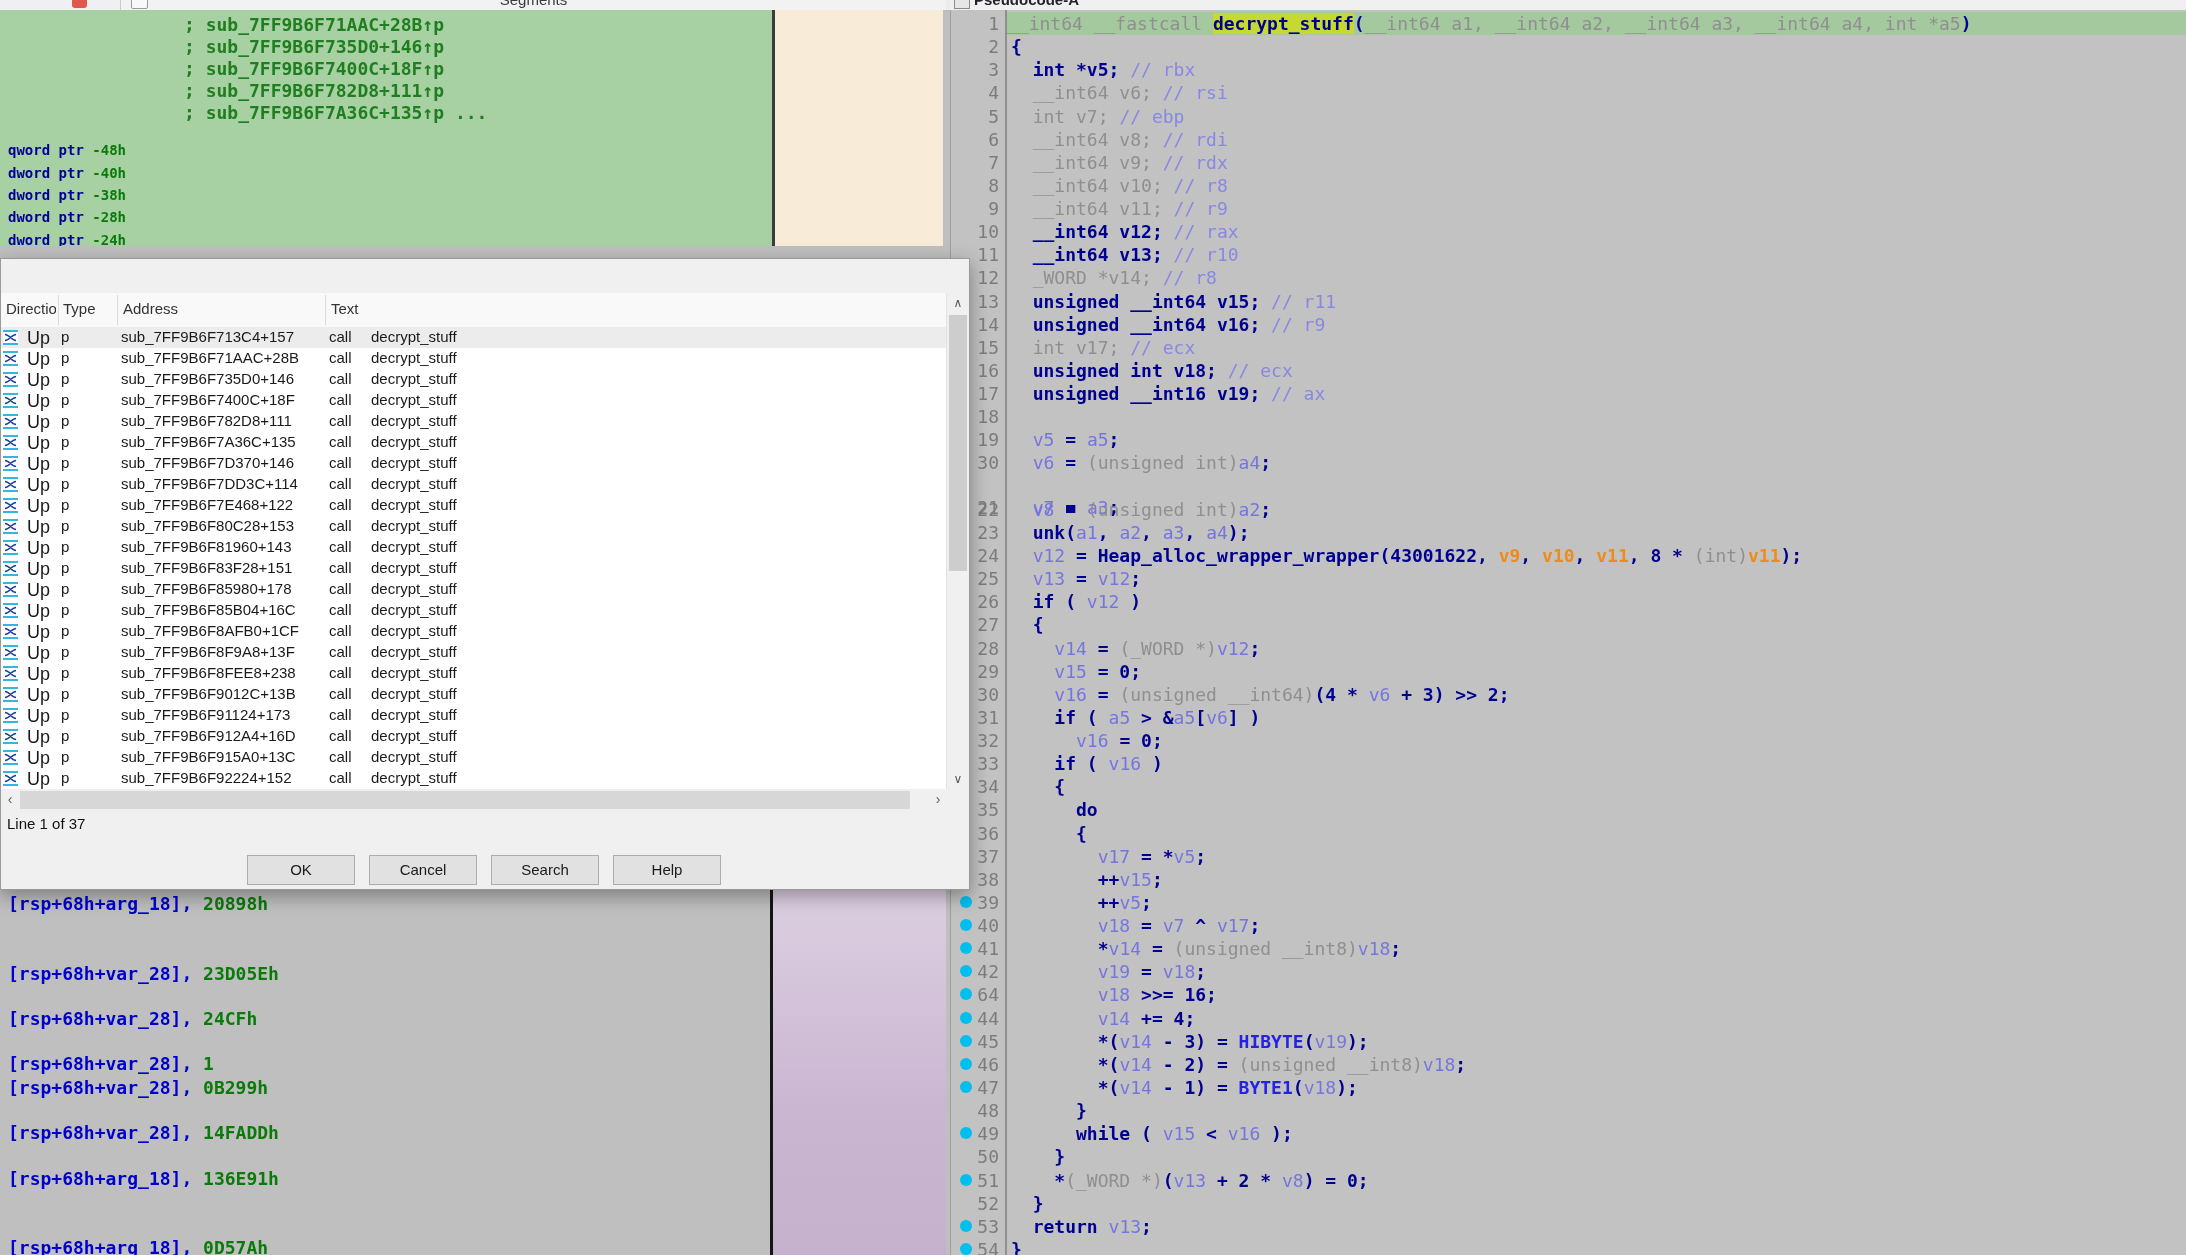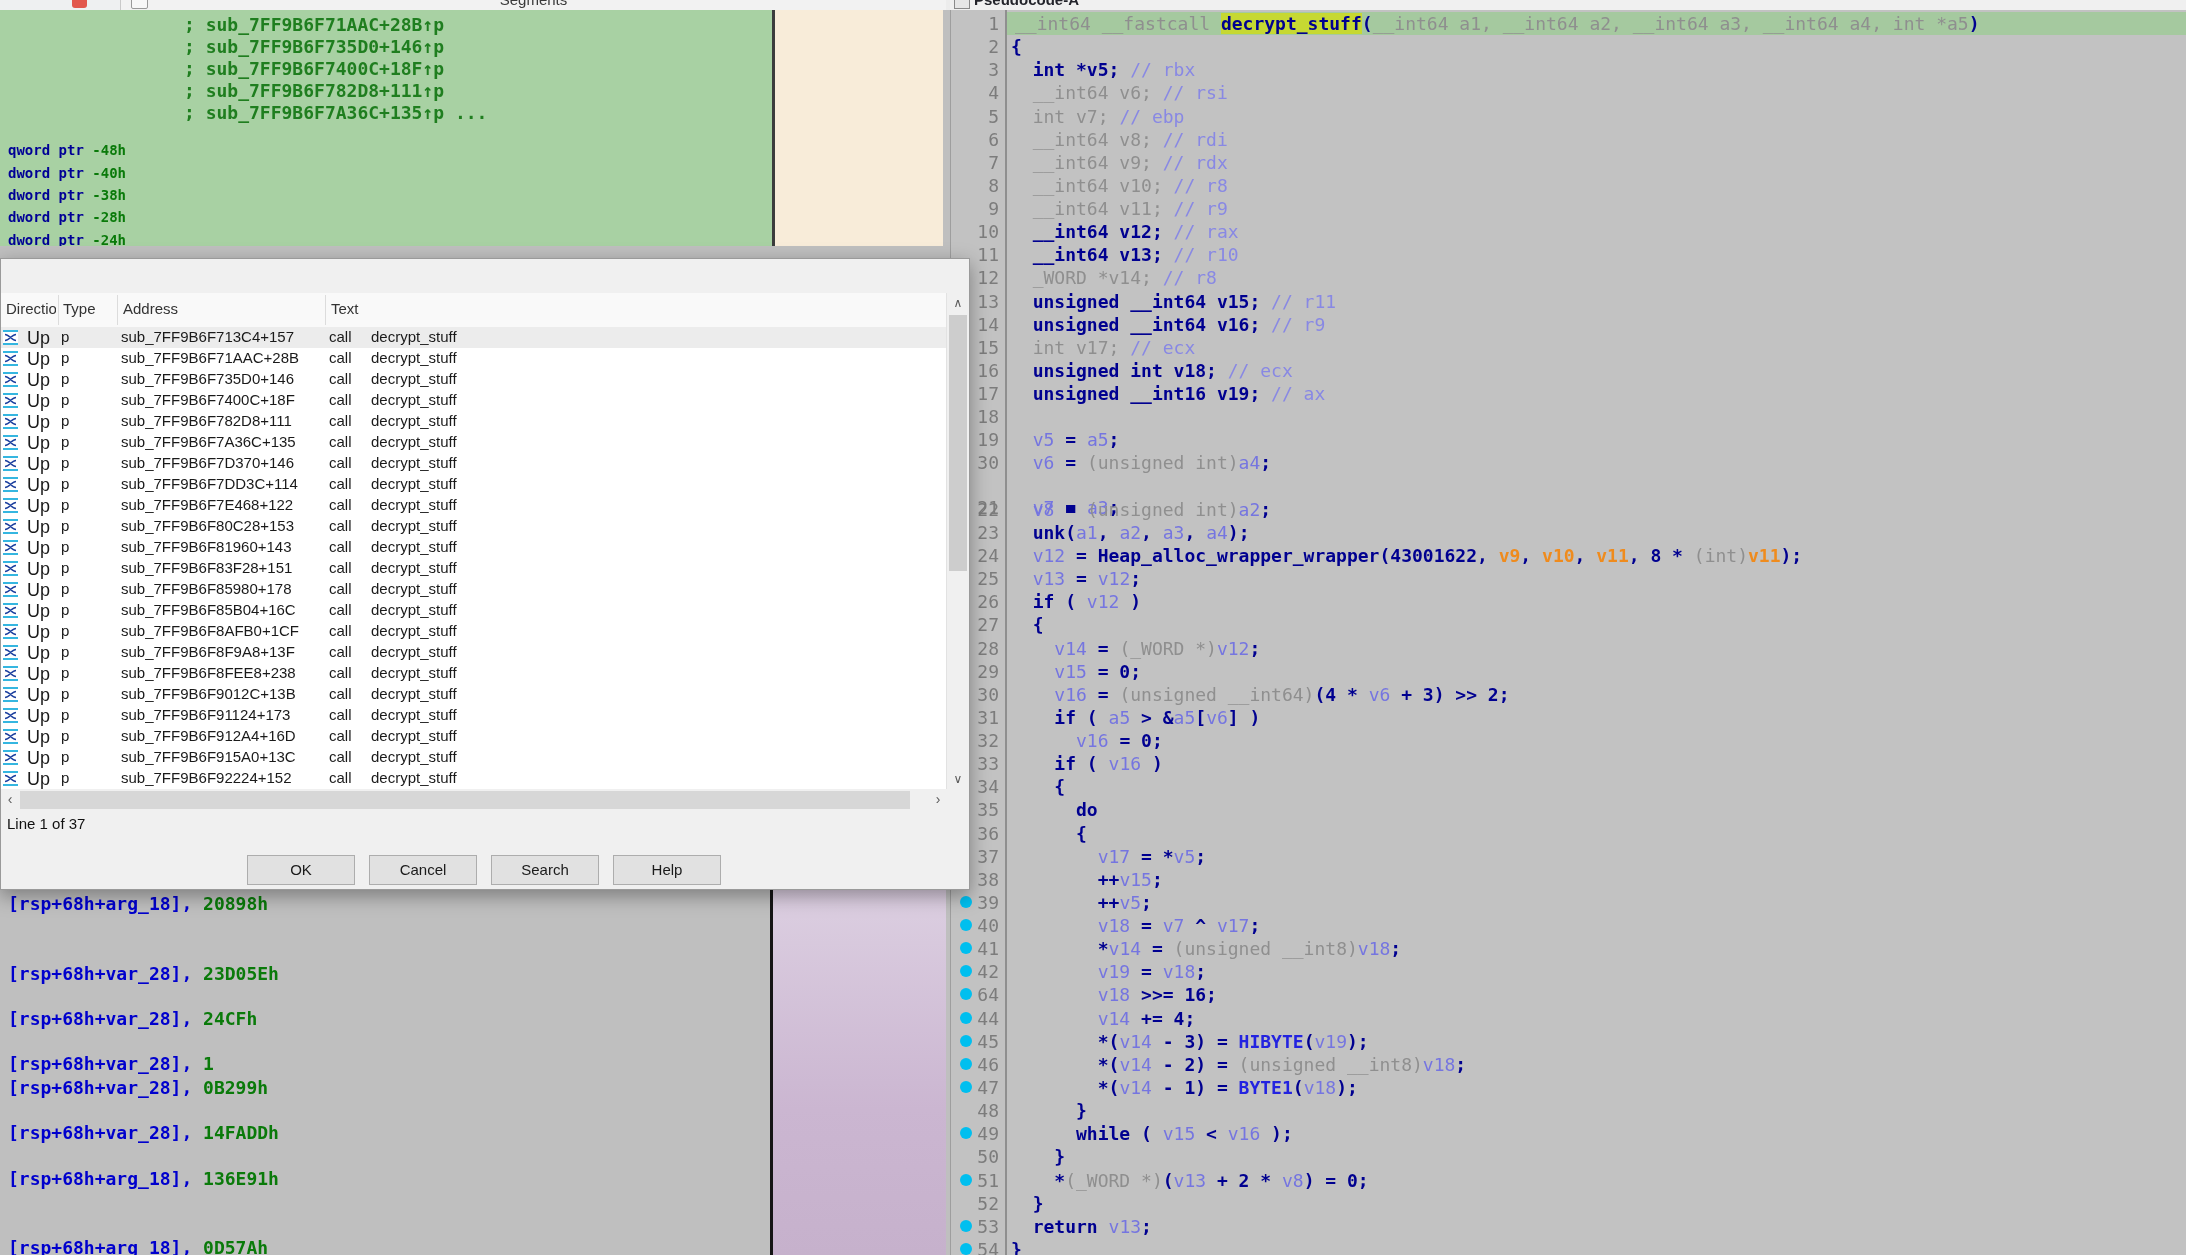--- a/index.html
+++ b/index.html
@@ -38,21 +38,21 @@
 
   
   #right-pane{position:absolute;left:950px;top:10px;width:1236px;height:1245px;background:#c2c2c2;border-left:1px solid #9e9e9e;}
   #gutter-sep{position:absolute;left:54px;top:0;width:2px;height:1245px;background:#8f8f8f;}
   .code-line{position:absolute;left:0;right:0;height:24px;}
   .code-line .bp{position:absolute;left:9px;top:5px;width:12px;height:12px;border-radius:50%;background:#00bfef;}
   .code-line .lnum{position:absolute;left:0;top:0;width:48px;text-align:right;color:#7c7c7c;
     font-family:"DejaVu Sans Mono",monospace;font-size:18px;line-height:23px;}
   .code-line .lcode{position:absolute;left:60px;right:0;top:0;white-space:pre;
     font-family:"DejaVu Sans Mono",monospace;font-size:18px;line-height:23px;}
-  .code-line.first .lcode{left:56px;padding-left:8px;background:#a5c99f;}
+  .code-line.first .lcode{left:56px;padding-left:0;background:#a5c99f;}
   .lcode .k{color:#000090;font-weight:bold;}
   .lcode .g{color:#8f8f8f;}
   .lcode .v{color:#7575e0;}
   .lcode .c{color:#8888e4;}
   .lcode .o{color:#ef8b1d;font-weight:bold;}
   .lcode .m{color:#2323e0;font-weight:bold;}
   .lcode .hl{color:#000090;font-weight:bold;background:#c6d832;}
 
   
   #xrefs-dialog{position:absolute;left:0;top:258px;width:970px;height:632px;background:#f0f0f0;

